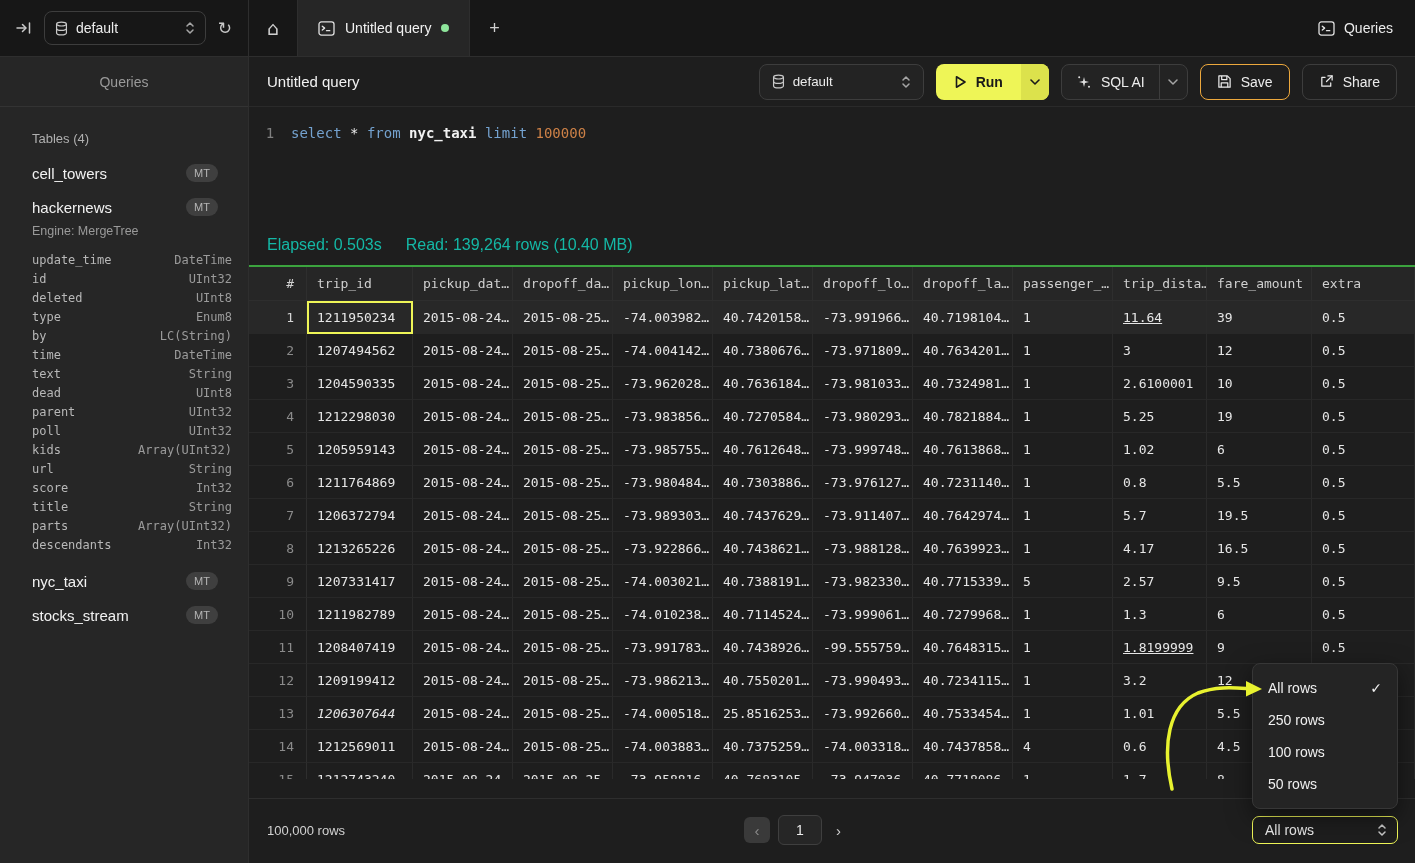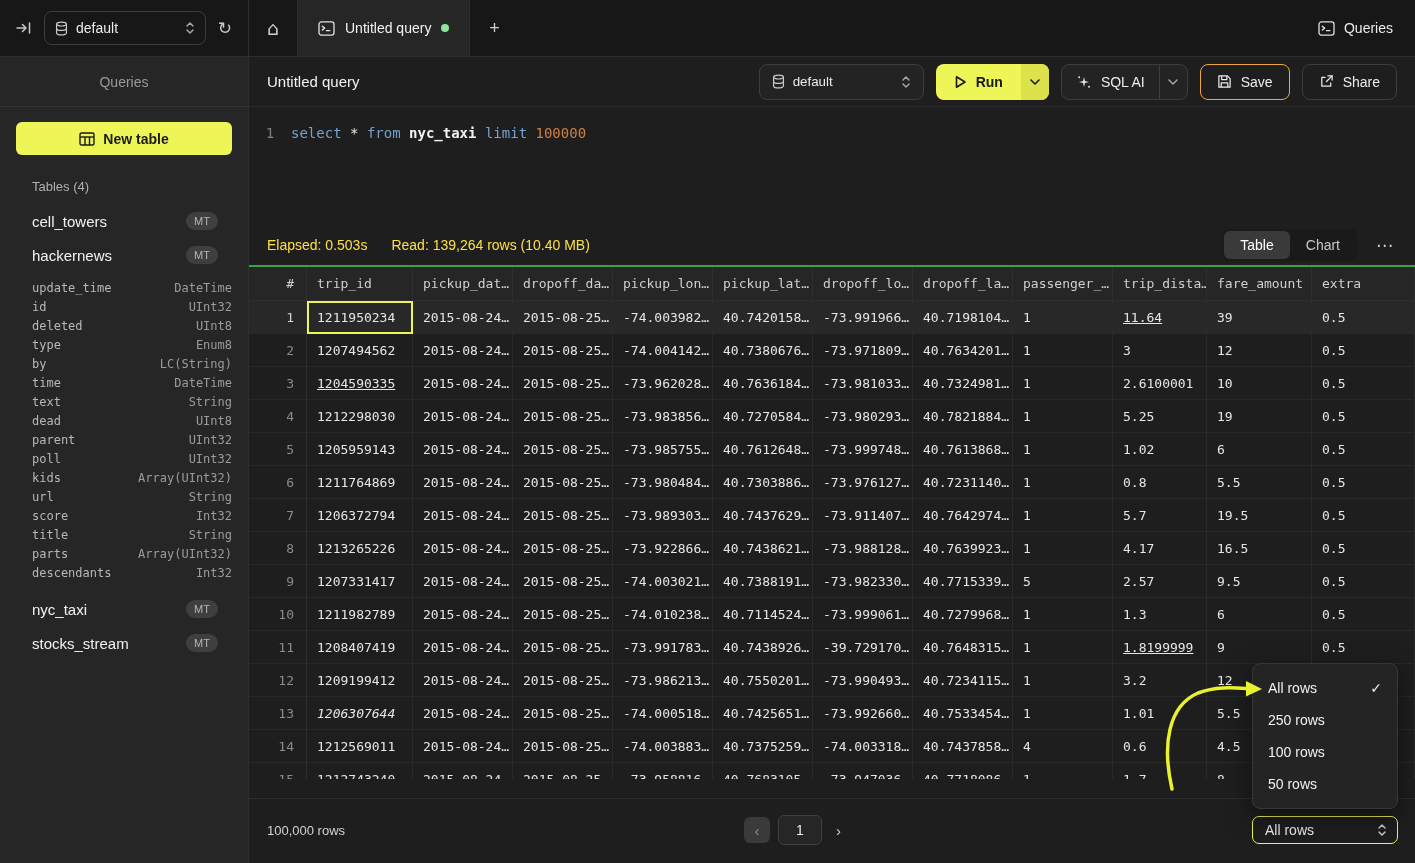--- a/index.html
+++ b/index.html
@@ -73,21 +73,21 @@
   .tok-keyword { color:#74a2cf; }
   .tok-plain { color:#ececec; }
   .tok-identifier { color:#f2f2f2; font-weight:bold; }
   .tok-number { color:#cd8147; }
 
   
   .results-toolbar { height:40px; flex:0 0 40px; display:flex; align-items:center; padding:0 18px; gap:24px; }
   .res-search { width:232px; height:32px; border:1px solid #3d3d3d; border-radius:8px; display:flex; align-items:center; gap:8px; padding:0 10px; color:#8b8b8b; }
   .res-search input { flex:1; min-width:0; background:transparent; border:none; outline:none; color:#d6d6d6; font-size:14px; font-family:"Liberation Sans", sans-serif; }
   .res-search input::placeholder { color:#8b8b8b; }
-  .stat { color:#fde047; font-size:14px;text-align:right; }
+  .stat { color:#14b8a6; font-size:16px;text-align:right; }
   .res-right { margin-left:auto; display:flex; align-items:center; gap:14px; }
   .seg { display:flex; background:#1a1a1a; border-radius:8px; padding:2px; }
   .seg-btn { height:28px; padding:0 16px; display:flex; align-items:center; border:none; border-radius:6px; background:transparent; color:#c9c9c9; font-size:14px; }
   .seg-btn.active { background:#3a3a3a; color:#fff; }
   .more-btn { background:none; border:none; color:#cfcfcf; font-size:17px; font-family:"DejaVu Sans", sans-serif; padding:0 4px; }
 
   .green-line { height:2px; flex:0 0 2px; background:#3ba33e; }
 
   .grid-header { height:34px; flex:0 0 34px; display:flex; background:#262626; border-bottom:1px solid #2e2e2e; font-family:"DejaVu Sans Mono", monospace; font-size:13px; color:#d0d0d0; }
   .hcell { display:flex; align-items:center; padding:0 10px; border-right:1px solid #2e2e2e; overflow:hidden; white-space:nowrap; }
@@ -186,43 +186,33 @@
       </button>
     </div>
   </div>
 
   <div class="bodyrow">
 
     <div class="sidebar">
       <div class="side-tabs">
         <button class="side-tab">Queries</button>
       </div>
-      <button class="new-table-btn">
-        <span>
-          <svg width="16" height="14" viewBox="0 0 16 14" stroke="#1a1a1a" stroke-width="1.4" fill="none">
-              <rect x="1" y="1" width="14" height="12" rx="1.5"></rect>
-              <line x1="1" y1="5" x2="15" y2="5"></line>
-              <line x1="6" y1="5" x2="6" y2="13"></line>
-              <line x1="10.5" y1="5" x2="10.5" y2="13"></line>
-            </svg>
-        </span>
-        <span>New table</span>
-      </button>
       <div class="side-scroll">
         <div class="section-label">Tables (4)</div>
 
         <div class="table-row">
           <span>cell_towers</span>
           <span class="mt-badge">MT</span>
         </div>
 
         <div class="table-row">
           <span>hackernews</span>
           <span class="mt-badge">MT</span>
         </div>
+        <div class="engine-line">Engine: MergeTree</div>
         <div class="fields" id="hn-fields">
             <div class="field-row">
               <span class="field-name">update_time</span>
               <span class="field-type">DateTime</span>
             </div>
             <div class="field-row">
               <span class="field-name">id</span>
               <span class="field-type">UInt32</span>
             </div>
             <div class="field-row">
@@ -371,27 +361,20 @@
       </div>
 
       <div class="editor">
         <div class="gutter">1</div>
         <div class="code-line" id="sql-line"><span class="tok-keyword">select</span><span class="tok-plain"> </span><span class="tok-plain">*</span><span class="tok-plain"> </span><span class="tok-keyword">from</span><span class="tok-plain"> </span><span class="tok-identifier">nyc_taxi</span><span class="tok-plain"> </span><span class="tok-keyword">limit</span><span class="tok-plain"> </span><span class="tok-number">100000</span></div>
       </div>
 
       <div class="results-toolbar">
         <span class="stat">Elapsed: 0.503s</span>
         <span class="stat">Read: 139,264 rows (10.40 MB)</span>
-        <div class="res-right">
-          <div class="seg">
-            <button class="seg-btn active">Table</button>
-            <button class="seg-btn">Chart</button>
-          </div>
-          <button class="more-btn"><span>⋯</span></button>
-        </div>
       </div>
 
       <div class="green-line"></div>
       <div class="grid-header" id="grid-header">
           <div class="hcell num" style="width: 58px; flex: 0 0 58px;">#</div>
           <div class="hcell" style="width: 106px; flex: 0 0 106px;">trip_id</div>
           <div class="hcell" style="width: 100px; flex: 0 0 100px;">pickup_dat…</div>
           <div class="hcell" style="width: 100px; flex: 0 0 100px;">dropoff_da…</div>
           <div class="hcell" style="width: 100px; flex: 0 0 100px;">pickup_lon…</div>
           <div class="hcell" style="width: 100px; flex: 0 0 100px;">pickup_lat…</div>
@@ -426,21 +409,21 @@
             <div class="tcell" style="width: 100px; flex: 0 0 100px;">40.7380676…</div>
             <div class="tcell" style="width: 100px; flex: 0 0 100px;">-73.971809…</div>
             <div class="tcell" style="width: 100px; flex: 0 0 100px;">40.7634201…</div>
             <div class="tcell" style="width: 100px; flex: 0 0 100px;">1</div>
             <div class="tcell" style="width: 94px; flex: 0 0 94px;">3</div>
             <div class="tcell" style="width: 105px; flex: 0 0 105px;">12</div>
             <div class="tcell" style="flex: 1 1 0%;">0.5</div>
           </div>
           <div class="trow">
             <div class="tcell rownum" style="width: 58px; flex: 0 0 58px;">3</div>
-            <div class="tcell" style="width: 106px; flex: 0 0 106px; text-decoration: underline;">1204590335</div>
+            <div class="tcell" style="width: 106px; flex: 0 0 106px;">1204590335</div>
             <div class="tcell" style="width: 100px; flex: 0 0 100px;">2015-08-24…</div>
             <div class="tcell" style="width: 100px; flex: 0 0 100px;">2015-08-25…</div>
             <div class="tcell" style="width: 100px; flex: 0 0 100px;">-73.962028…</div>
             <div class="tcell" style="width: 100px; flex: 0 0 100px;">40.7636184…</div>
             <div class="tcell" style="width: 100px; flex: 0 0 100px;">-73.981033…</div>
             <div class="tcell" style="width: 100px; flex: 0 0 100px;">40.7324981…</div>
             <div class="tcell" style="width: 100px; flex: 0 0 100px;">1</div>
             <div class="tcell" style="width: 94px; flex: 0 0 94px;">2.6100001</div>
             <div class="tcell" style="width: 105px; flex: 0 0 105px;">10</div>
             <div class="tcell" style="flex: 1 1 0%;">0.5</div>
@@ -543,21 +526,21 @@
             <div class="tcell" style="width: 105px; flex: 0 0 105px;">6</div>
             <div class="tcell" style="flex: 1 1 0%;">0.5</div>
           </div>
           <div class="trow">
             <div class="tcell rownum" style="width: 58px; flex: 0 0 58px;">11</div>
             <div class="tcell" style="width: 106px; flex: 0 0 106px;">1208407419</div>
             <div class="tcell" style="width: 100px; flex: 0 0 100px;">2015-08-24…</div>
             <div class="tcell" style="width: 100px; flex: 0 0 100px;">2015-08-25…</div>
             <div class="tcell" style="width: 100px; flex: 0 0 100px;">-73.991783…</div>
             <div class="tcell" style="width: 100px; flex: 0 0 100px;">40.7438926…</div>
-            <div class="tcell" style="width: 100px; flex: 0 0 100px;">-39.729170…</div>
+            <div class="tcell" style="width: 100px; flex: 0 0 100px;">-99.555759…</div>
             <div class="tcell" style="width: 100px; flex: 0 0 100px;">40.7648315…</div>
             <div class="tcell" style="width: 100px; flex: 0 0 100px;">1</div>
             <div class="tcell" style="width: 94px; flex: 0 0 94px; text-decoration: underline;">1.8199999</div>
             <div class="tcell" style="width: 105px; flex: 0 0 105px;">9</div>
             <div class="tcell" style="flex: 1 1 0%;">0.5</div>
           </div>
           <div class="trow">
             <div class="tcell rownum" style="width: 58px; flex: 0 0 58px;">12</div>
             <div class="tcell" style="width: 106px; flex: 0 0 106px;">1209199412</div>
             <div class="tcell" style="width: 100px; flex: 0 0 100px;">2015-08-24…</div>
@@ -570,21 +553,21 @@
             <div class="tcell" style="width: 94px; flex: 0 0 94px;">3.2</div>
             <div class="tcell" style="width: 105px; flex: 0 0 105px;">12</div>
             <div class="tcell" style="flex: 1 1 0%;">0.5</div>
           </div>
           <div class="trow">
             <div class="tcell rownum" style="width: 58px; flex: 0 0 58px;">13</div>
             <div class="tcell" style="width: 106px; flex: 0 0 106px; font-style: italic;">1206307644</div>
             <div class="tcell" style="width: 100px; flex: 0 0 100px;">2015-08-24…</div>
             <div class="tcell" style="width: 100px; flex: 0 0 100px;">2015-08-25…</div>
             <div class="tcell" style="width: 100px; flex: 0 0 100px;">-74.000518…</div>
-            <div class="tcell" style="width: 100px; flex: 0 0 100px;">40.7425651…</div>
+            <div class="tcell" style="width: 100px; flex: 0 0 100px;">25.8516253…</div>
             <div class="tcell" style="width: 100px; flex: 0 0 100px;">-73.992660…</div>
             <div class="tcell" style="width: 100px; flex: 0 0 100px;">40.7533454…</div>
             <div class="tcell" style="width: 100px; flex: 0 0 100px;">1</div>
             <div class="tcell" style="width: 94px; flex: 0 0 94px;">1.01</div>
             <div class="tcell" style="width: 105px; flex: 0 0 105px;">5.5</div>
             <div class="tcell" style="flex: 1 1 0%;">0.5</div>
           </div>
           <div class="trow">
             <div class="tcell rownum" style="width: 58px; flex: 0 0 58px;">14</div>
             <div class="tcell" style="width: 106px; flex: 0 0 106px;">1212569011</div>

